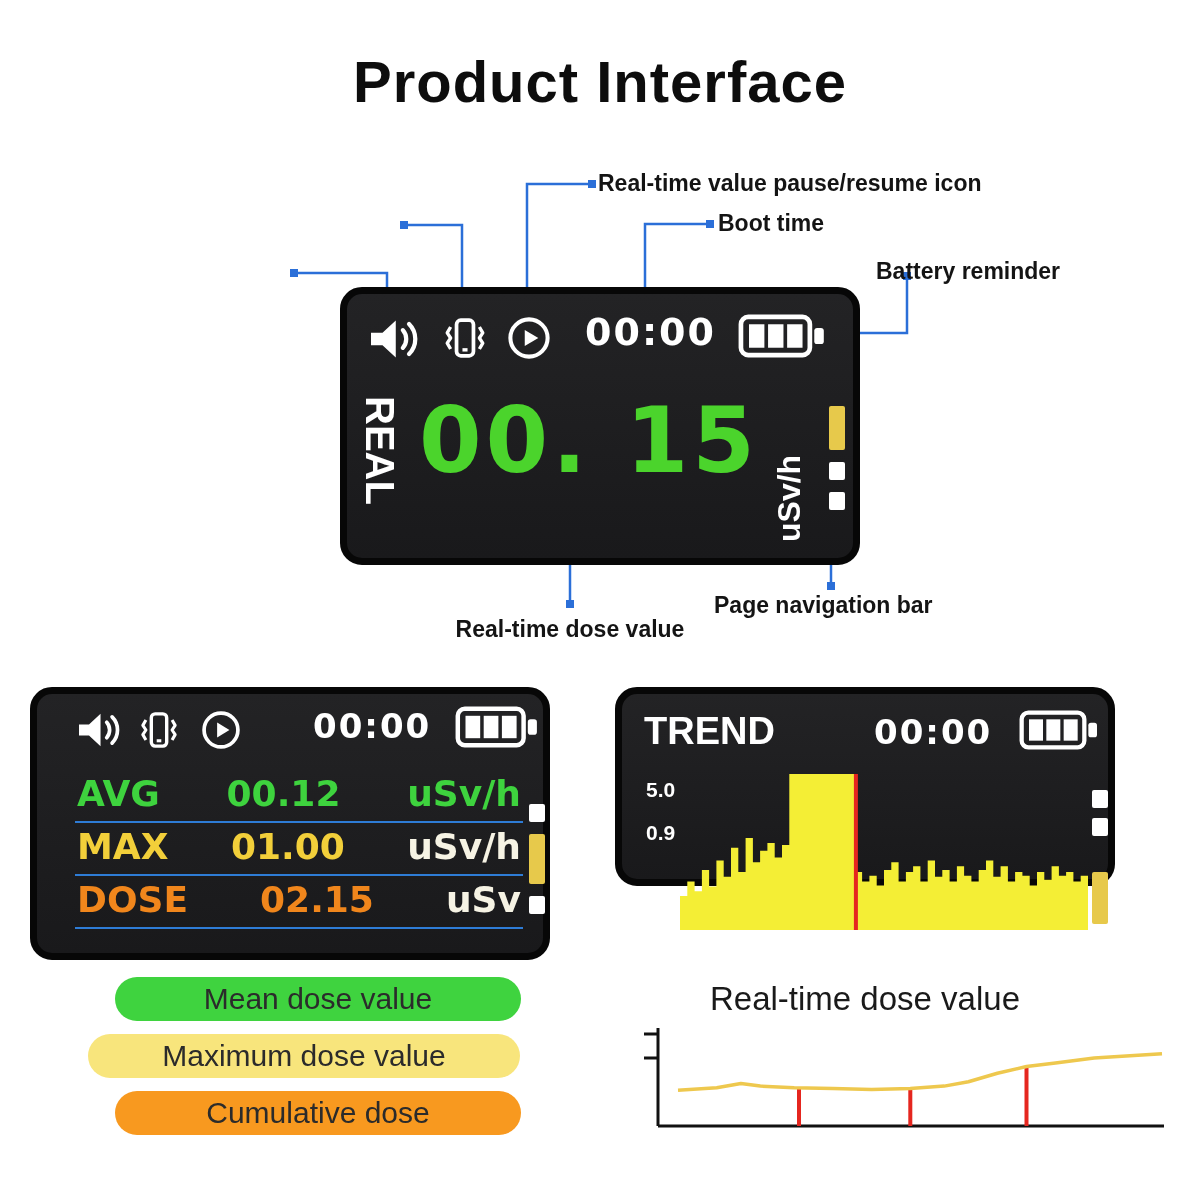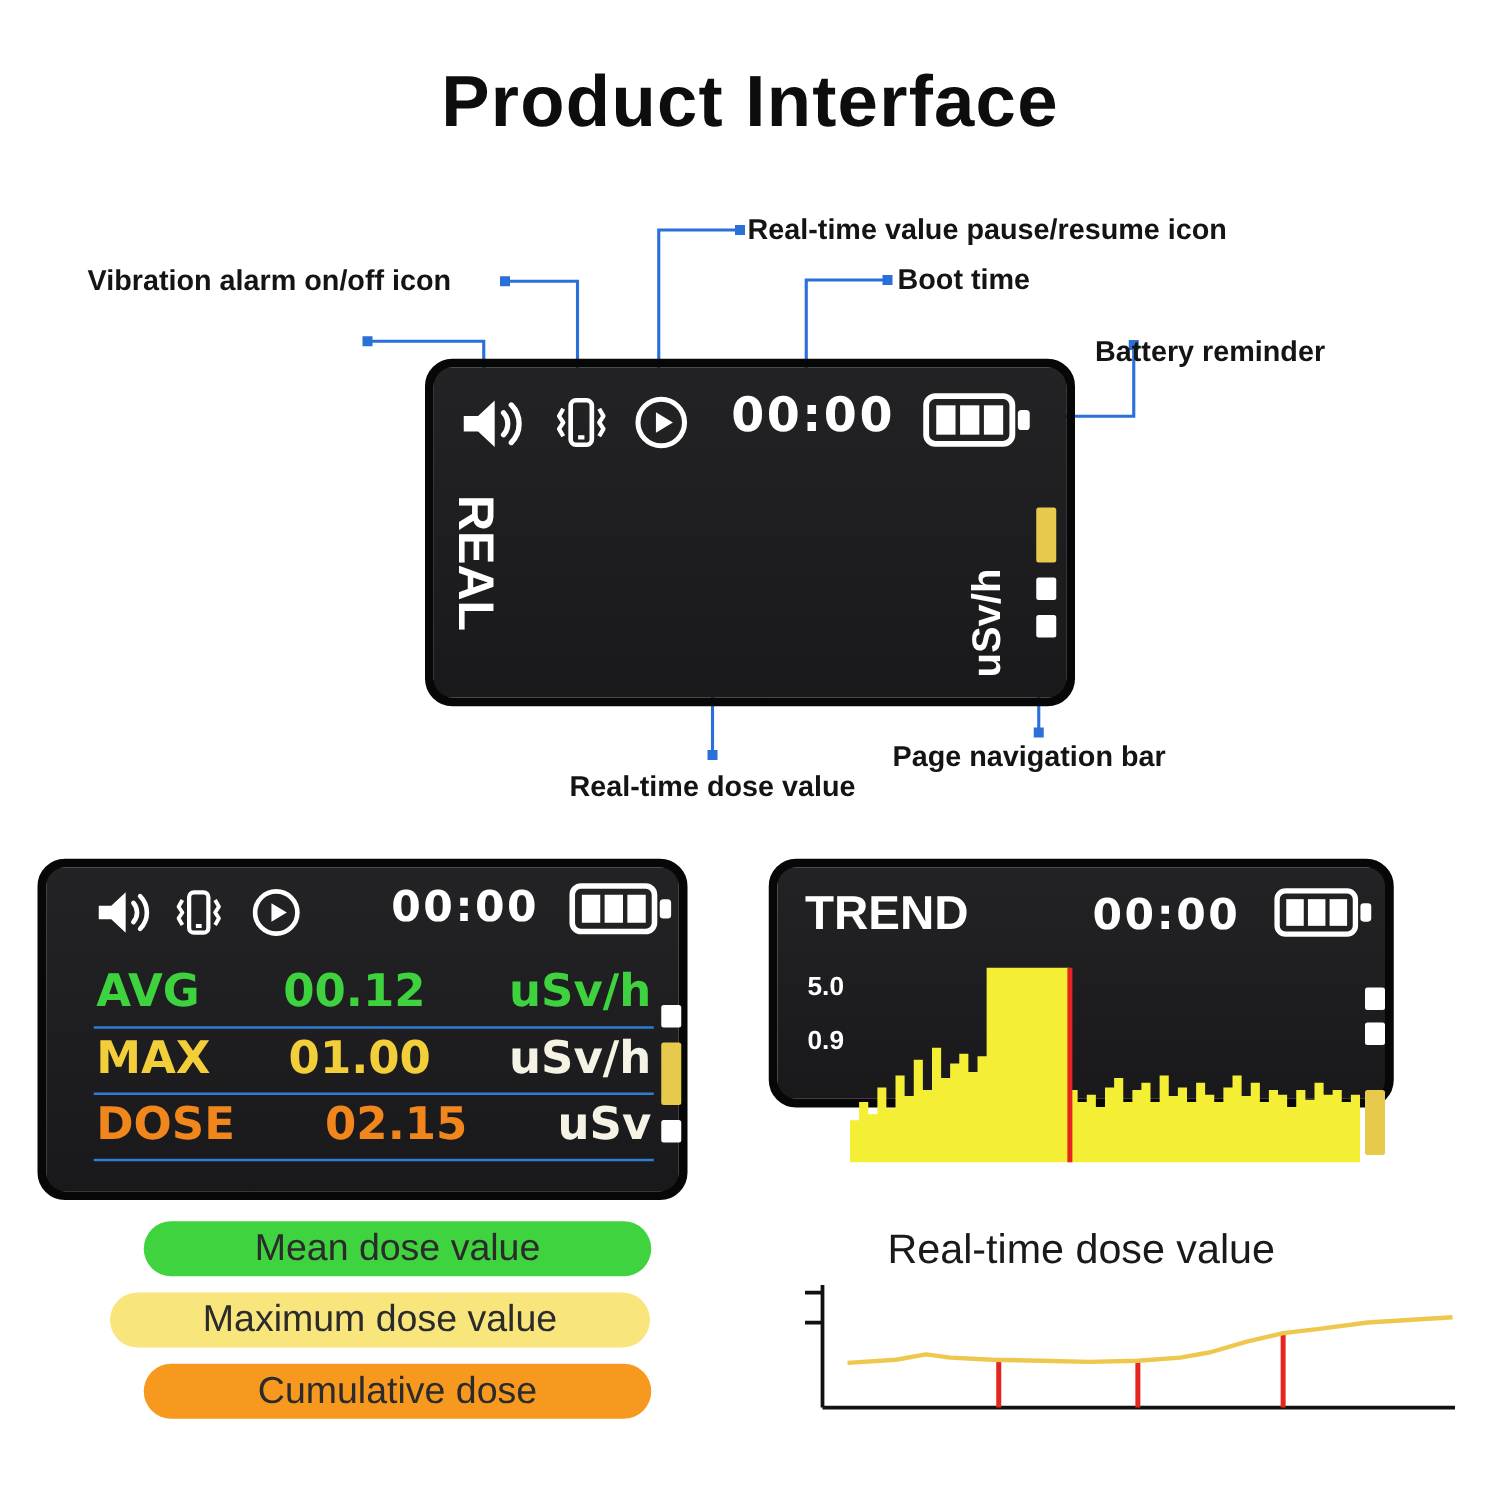--- a/index.html
+++ b/index.html
@@ -47,23 +47,22 @@
       <rect x="400" y="221" width="8" height="8"></rect>
       <rect x="588" y="180" width="8" height="8"></rect>
       <rect x="706" y="220" width="8" height="8"></rect>
       <rect x="903" y="272" width="8" height="8"></rect>
       <rect x="566" y="600" width="8" height="8"></rect>
       <rect x="827" y="582" width="8" height="8"></rect>
     </g>
   </svg>
 
   <div class="callout" style="left:598px;top:170px">Real-time value pause/resume icon</div>
-  <div class="callout" style="left:70px;top:211px">Vibration alarm on/off icon</div>
   <div class="callout" style="left:718px;top:210px">Boot time</div>
-  <div class="callout" style="left:876px;top:268px">Battery reminder</div>
+  <div class="callout" style="left:876px;top:258px">Battery reminder</div>
   <div class="callout" style="left:420px;top:616px;width:300px;text-align:center">Real-time dose value</div>
   <div class="callout" style="left:714px;top:592px">Page navigation bar</div>
 
   <div class="screen" style="left:340px;top:287px;width:520px;height:278px">
     <div class="scr-el" style="left:20px;top:22px">
       <svg width="54" height="46" viewBox="0 0 30 26">
         <path d="M2 9.5 h6.5 L16 2.5 v21 L8.5 16.5 H2 z" fill="#fff"></path>
         <path d="M20 8 a7.5 7.5 0 0 1 0 10" stroke="#fff" stroke-width="2.4" fill="none" stroke-linecap="round"></path>
         <path d="M23.5 4.5 a12 12 0 0 1 0 17" stroke="#fff" stroke-width="2.4" fill="none" stroke-linecap="round"></path>
       </svg>
@@ -86,20 +85,21 @@
     <div class="scr-el" style="left:385px;top:20px">
       <svg width="100" height="44" viewBox="0 0 60 30">
         <rect x="2" y="2" width="47" height="26" rx="5" stroke="#fff" stroke-width="3.2" fill="none"></rect>
         <rect x="52" y="9.5" width="6.5" height="11" rx="2" fill="#fff"></rect>
         <rect x="7.5" y="7" width="10.5" height="16" fill="#fff"></rect>
         <rect x="20.5" y="7" width="10.5" height="16" fill="#fff"></rect>
         <rect x="33.5" y="7" width="10.5" height="16" fill="#fff"></rect>
       </svg>
     </div>
     <div class="scr-el vtext-down" style="left:10px;top:102px;height:150px;font-size:40px;font-weight:bold;color:#fff">REAL</div>
+    <div class="scr-el" style="left: 66px; top: 94px; width: 352px; text-align: center; font-size: 90px; font-weight: bold; letter-spacing: 4px; font-family: &quot;DejaVu Sans&quot;, sans-serif; color: rgb(75, 212, 44);">00. 15</div>
     <div class="scr-el vtext-up" style="left:424px;top:98px;height:150px;font-size:32px;font-weight:bold;color:#fff">uSv/h</div>
     <div class="navseg active" style="left:482px;top:112px;height:44px"></div>
     <div class="navseg" style="left:482px;top:168px;height:18px"></div>
     <div class="navseg" style="left:482px;top:198px;height:18px"></div>
   </div>
 
   <div class="screen" style="left:30px;top:687px;width:520px;height:273px">
     <div class="scr-el" style="left:38px;top:16px">
       <svg width="48" height="40" viewBox="0 0 30 26">
         <path d="M2 9.5 h6.5 L16 2.5 v21 L8.5 16.5 H2 z" fill="#fff"></path>

